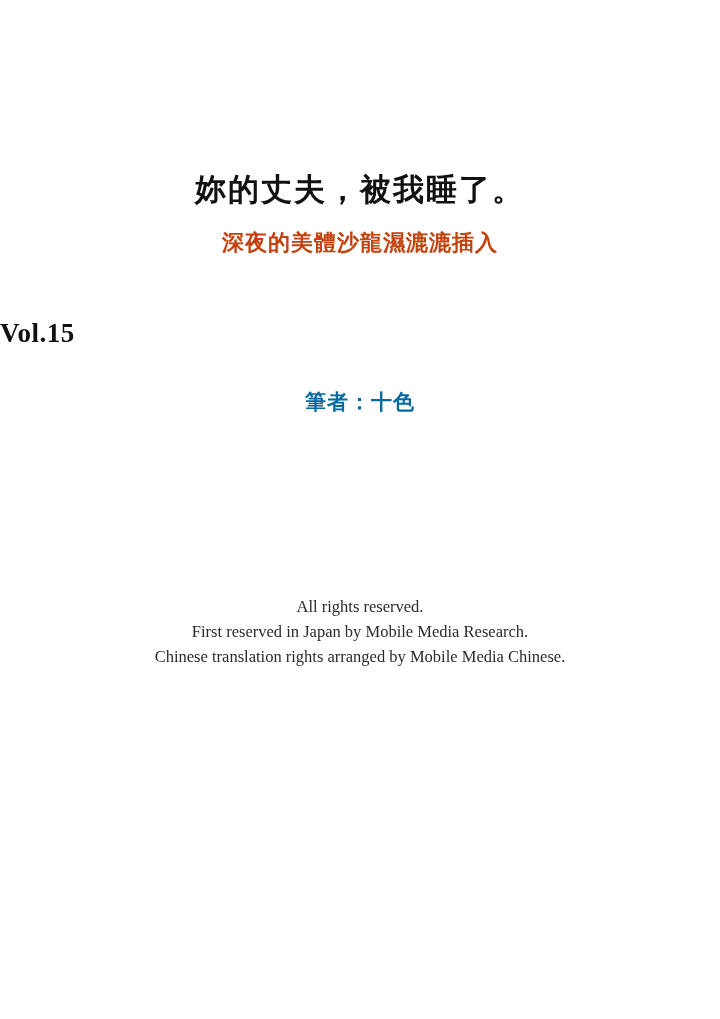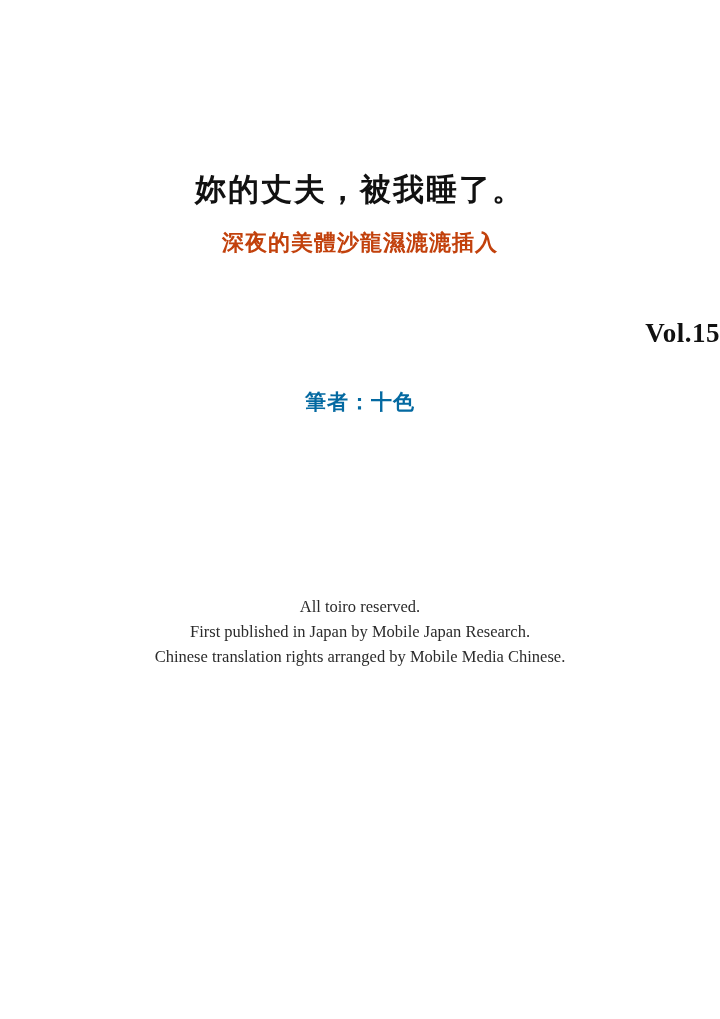--- a/index.html
+++ b/index.html
@@ -44,21 +44,21 @@
     letter-spacing: 1px;
     color: #c2410c;
     margin: 20px 0 0 0;
     line-height: 1.3;
   }
   .volume {
     position: absolute;
     top: 318px;
     left: 0;
     width: 720px;
-    text-align: right;
+    text-align: left;
     font-family: "Liberation Serif", serif;
     font-size: 27px;
     font-weight: bold;
     color: #111111;
     letter-spacing: 0.5px;
   }
   .author {
     position: absolute;
     top: 388px;
     left: 0;
@@ -94,18 +94,18 @@
   <div class="title-block">
     <h1 class="main-title">妳的丈夫，被我睡了。</h1>
     <h2 class="sub-title">深夜的美體沙龍濕漉漉插入</h2>
   </div>
 
   <div class="volume">Vol.15</div>
 
   <div class="author">筆者：十色</div>
 
   <div class="copyright-block">
-    <div>All toiro reserved.</div>
-    <div>First published in Japan by Mobile Japan Research.</div>
+    <div>All rights reserved.</div>
+    <div>First reserved in Japan by Mobile Media Research.</div>
     <div>Chinese translation rights arranged by Mobile Media Chinese.</div>
   </div>
 
 </div>
 
 </body></html>

